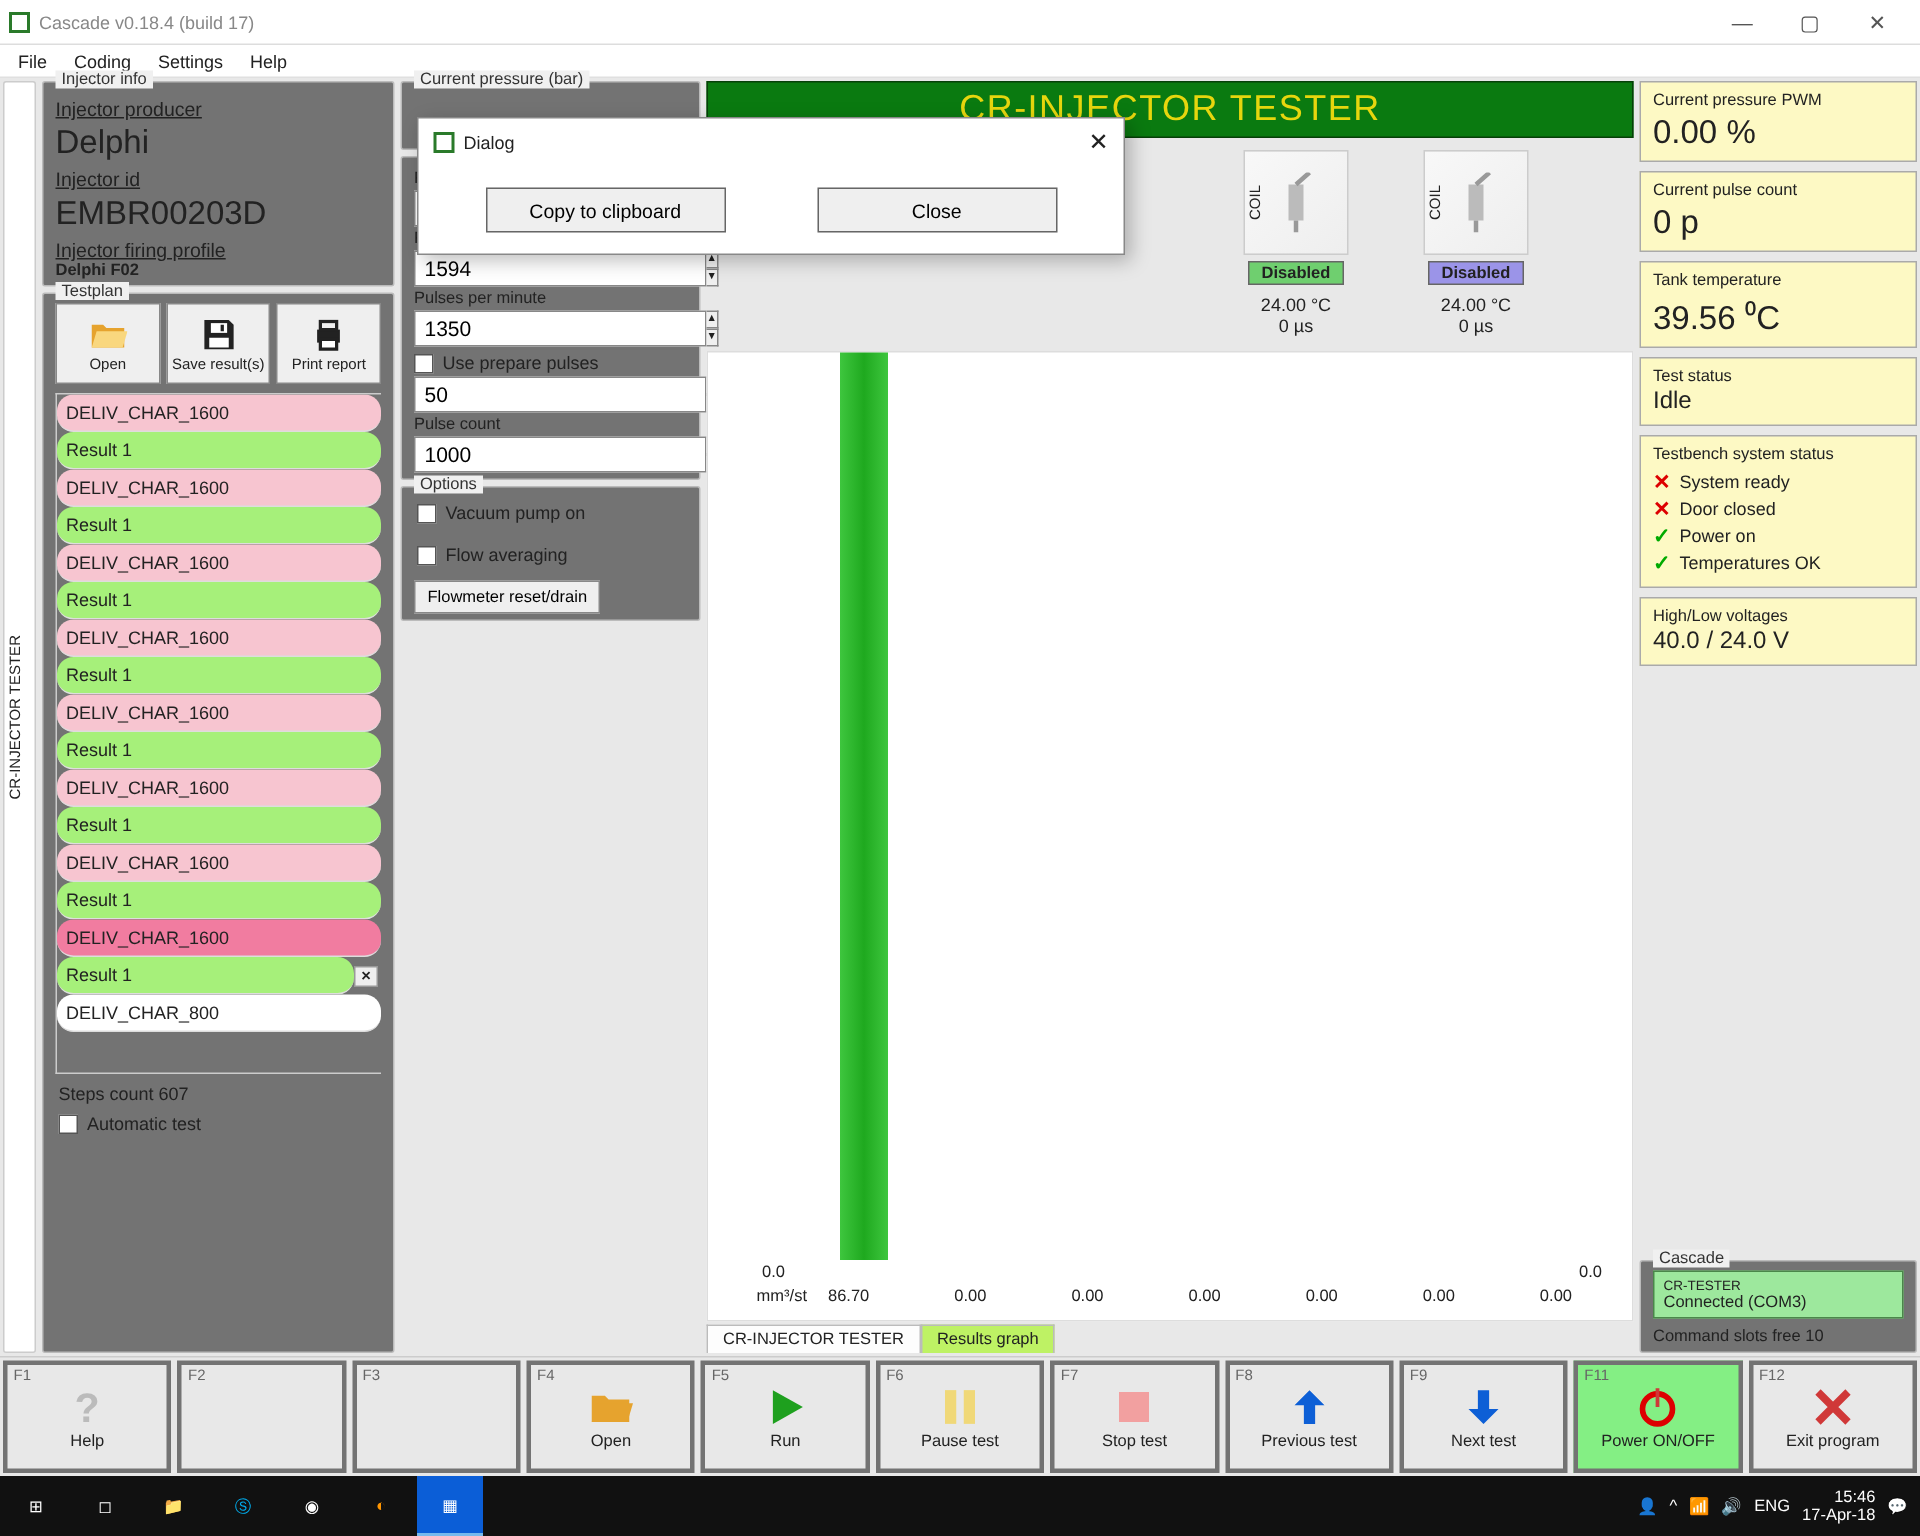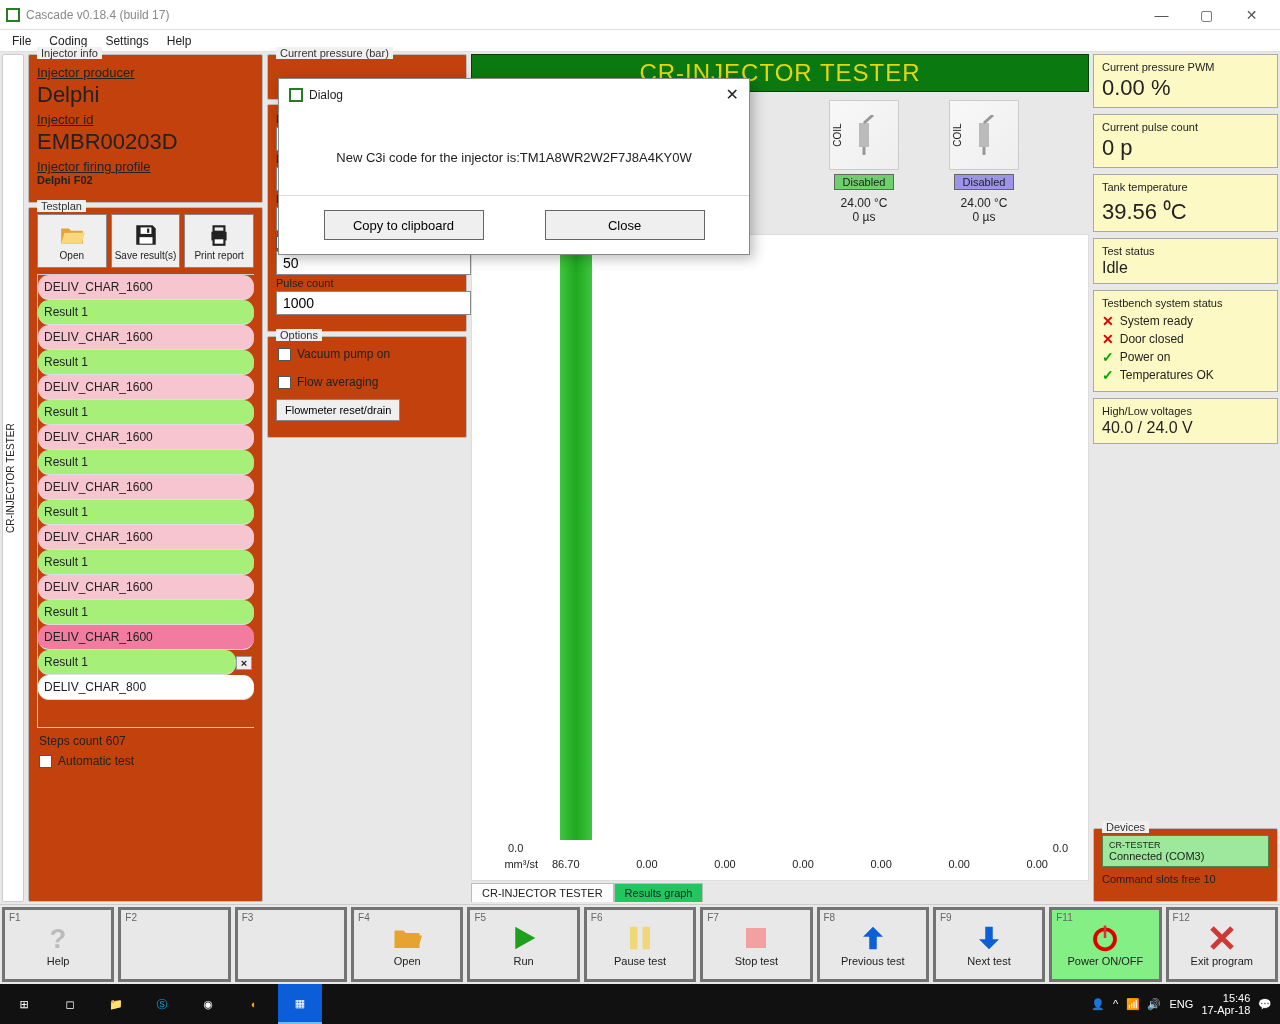--- a/index.html
+++ b/index.html
@@ -17,21 +17,21 @@
 .menubar-item { padding: 2px 8px; font-size: 12px; }
 
 
 .main { display: flex; height: calc(100% - 30px - 22px - 80px - 40px); background: #e8e8e8; padding: 2px; gap: 4px; }
 
 
 .vtab { width: 22px; writing-mode: vertical-rl; transform: rotate(180deg); text-align: center; padding: 4px 2px; font-size: 10px; background: #fff; border: 1px solid #ccc; border-radius: 2px;}
 
 
 .leftcol { width: 235px; display: flex; flex-direction: column; gap: 4px; }
-.fieldset { border: 1px solid #bbb; border-radius: 2px; padding: 6px 8px 16px; background: #c2410c; position: relative; }
+.fieldset { border: 1px solid #bbb; border-radius: 2px; padding: 6px 8px 4px; background: #737373; position: relative; }
 .fieldset-legend { position: absolute; top: -8px; left: 8px; background: #f0f0f0; padding: 0 4px; font-size: 11px; color: #333; }
 .label { font-size: 13px; color: #222; margin-top: 4px; text-decoration: underline; }
 .bigval { font-size: 22px; font-weight: 400; margin: 2px 0; }
 .smallval { font-size: 11px; font-weight: 700; }
 
 .toolbar-row { display: flex; gap: 4px; }
 .tool-btn { flex: 1; height: 54px; border: 1px solid #888; background: #efefef; display: flex; flex-direction: column; align-items: center; justify-content: center; gap: 2px; font-size: 10px; }
 .tool-btn svg, .tool-btn .glyph { height: 26px; }
 
 .testlist { margin-top: 6px; height: 454px; overflow-y: auto; border: 1px solid #ccc; border-right: none; }
@@ -58,32 +58,32 @@
 .spinbox .spins span { flex: 1; border: 1px solid #888; border-left: none; background: #efefef; font-size: 7px; text-align: center; line-height: 10px; }
 .small-btn { border: 1px solid #888; background: #efefef; padding: 4px 8px; font-size: 11px; margin-top: 6px; }
 
 
 .center { flex: 1; display: flex; flex-direction: column; gap: 2px; }
 .banner { background: #0a7a10; color: #e6d60e; font-size: 24px; font-weight: 400; text-align: center; padding: 4px; border: 1px solid #064008; letter-spacing: 1px; }
 .coils { display: flex; justify-content: flex-end; gap: 30px; padding: 6px 60px 6px 6px; }
 .coil { width: 90px; text-align: center; font-size: 12px;}
 .coil-box { width: 70px; height: 70px; margin: 0 auto 2px; border: 1px solid #ccc; background: linear-gradient(135deg,#f8f8f8,#eee); position: relative; display:flex; align-items:center; justify-content:center;}
 .coil-side { writing-mode: vertical-rl; transform: rotate(180deg); font-size: 10px; position: absolute; left: 2px; top: 50%; transform-origin: center; transform: translateY(-50%) rotate(180deg); }
-.badge { display: inline-block; padding: 1px 8px; border: 1px solid #666; font-size: 11px; margin-top: 2px; }
+.badge { display: inline-block; padding: 1px 8px; border: 1px solid #666; font-size: 11px; margin-top: 2px; font-weight: bold; }
 .badge-green { background: #6fcf6f; }
 .badge-purple { background: #9b94e8; }
 .chart-area { flex: 1; background: #fff; border: 1px solid #ddd; position: relative; margin-top: 2px; }
 .green-bar { position: absolute; left: 88px; top: 0; bottom: 40px; width: 32px; background: linear-gradient(90deg,#3ec63e,#1fa91f,#3ec63e); }
 .yaxis-label { position: absolute; bottom: 10px; left: 6px; font-size: 11px; text-align: right; width: 60px;}
 .xvals { position: absolute; bottom: 10px; left: 80px; right: 40px; display: flex; justify-content: space-between; font-size: 11px;}
 .xval-right { position: absolute; bottom: 26px; right: 20px; font-size: 11px;}
 .yzero { position: absolute; bottom: 26px; left: 36px; font-size: 11px;}
 .tabs-row { display: flex; gap: 0; font-size: 11px; }
 .tab { padding: 3px 10px; border: 1px solid #bbb; background: #fdfdfd; border-bottom: none; }
-.tab.inactive { background: #22c55e; }
+.tab.inactive { background: #bef264; }
 
 
 .rightcol { width: 185px; display: flex; flex-direction: column; gap: 6px; }
 .status-box { background: #fdf9c4; border: 1px solid #aaa; padding: 6px 8px; }
 .status-label { font-size: 11px; }
 .status-val { font-size: 22px; margin-top: 2px; }
 .status-val-med { font-size: 16px; margin-top: 2px; }
 .sys-row { display: flex; align-items: center; gap: 6px; font-size: 12px; margin: 2px 0;}
 .x-red { color: #d00; font-weight: 700; font-size: 14px;}
 .ck-green { color: #0a0; font-weight: 700; font-size: 14px;}
@@ -398,21 +398,21 @@
             <span>Temperatures OK</span>
           </div>
         </div>
     </div>
     <div class="status-box">
       <div class="status-label">High/Low voltages</div>
       <div class="status-val-med">40.0 / 24.0 V</div>
     </div>
     <div style="flex:1"></div>
     <div class="fieldset">
-      <span class="fieldset-legend">Devices</span>
+      <span class="fieldset-legend">Cascade</span>
       <div class="device-box">
         <div style="font-size:9px;">CR-TESTER</div>
         <div>Connected (COM3)</div>
       </div>
       <div style="font-size:11px;margin-top:6px;">Command slots free 10</div>
     </div>
   </div>
 </div>
 
 <div class="fbar" id="fbar">
@@ -539,18 +539,17 @@
 </div>
 
 <div class="dialog">
   <div class="dialog-title">
     <div class="dialog-title-left">
       <span class="titlebar-icon"></span>
       <span>Dialog</span>
     </div>
     <span style="font-size:16px;">✕</span>
   </div>
-  <div class="dialog-body">New C3i code for the injector is:TM1A8WR2W2F7J8A4KY0W</div>
   <div class="dialog-buttons">
     <button class="dialog-btn">Copy to clipboard</button>
     <button class="dialog-btn">Close</button>
   </div>
 </div>
 
 </body></html>

